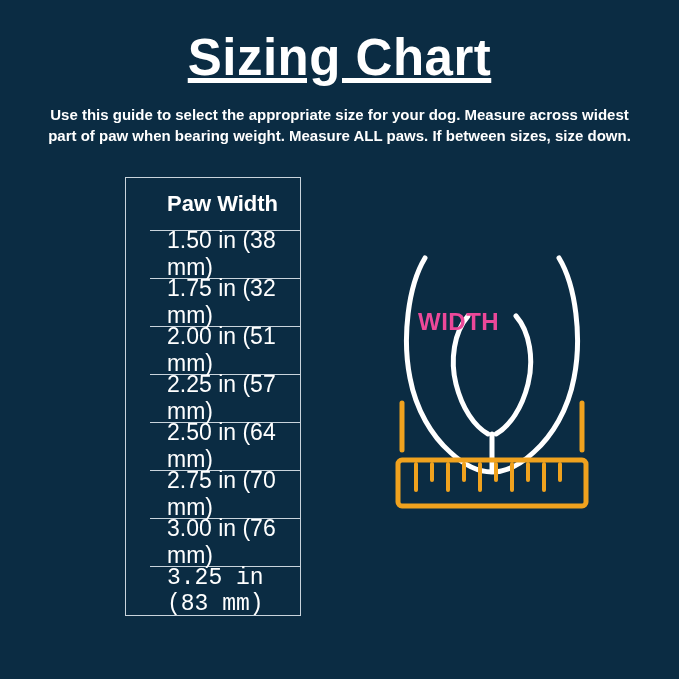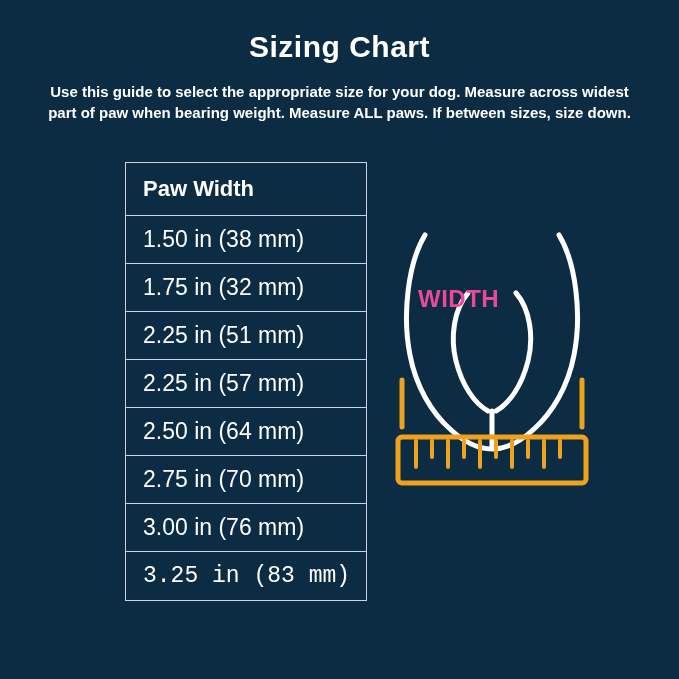--- a/index.html
+++ b/index.html
@@ -15,47 +15,49 @@
     overflow: hidden;
   }
   .page {
     position: relative;
     width: 679px;
     height: 679px;
     box-sizing: border-box;
   }
   .title {
     text-align: center;
-    font-size: 30px;
+    font-size: 51px;
     font-weight: bold;
     letter-spacing: 0.5px;
     margin: 30px 0 0 0;
     line-height: 1.1;
+    text-decoration: underline;
   }
   .subtitle {
     margin: 18px 36px 0 36px;
     text-align: center;
     font-size: 15px;
     font-weight: bold;
     line-height: 1.42;
     color: #ffffff;
   }
   .content {
     position: relative;
     margin-top: 26px;
     height: 460px;
   }
   
   .table-wrap {
     position: absolute;
     left: 125px;
-    top: 12px;
-    width: 242px;
+    top: 4px;
+    width: 176px;
     border: 1px solid #c9d4dc;
     box-sizing: border-box;
+    padding-left: 24px;
   }
   .table-row {
     border-bottom: 1px solid #c9d4dc;
     box-sizing: border-box;
     height: 48px;
     display: flex;
     align-items: center;
     padding-left: 17px;
     font-size: 23px;
     color: #ffffff;
@@ -100,21 +102,21 @@
   <h1 class="title">Sizing Chart</h1>
 
   <p class="subtitle">Use this guide to select the appropriate size for your dog. Measure across widest part of paw when bearing weight. Measure ALL paws. If between sizes, size down.</p>
 
   <div class="content">
 
     <div class="table-wrap">
       <div class="table-row table-head">Paw Width</div>
       <div class="table-row">1.50 in (38 mm)</div>
       <div class="table-row">1.75 in (32 mm)</div>
-      <div class="table-row">2.25 in (51 mm)</div>
+      <div class="table-row">2.00 in (51 mm)</div>
       <div class="table-row">2.25 in (57 mm)</div>
       <div class="table-row">2.50 in (64 mm)</div>
       <div class="table-row">2.75 in (70 mm)</div>
       <div class="table-row">3.00 in (76 mm)</div>
       <div class="table-row">3.25 in (83 mm)</div>
     </div>
 
     <div class="illustration">
       <svg class="paw-svg" width="250" height="330" viewBox="0 0 250 330">
 

